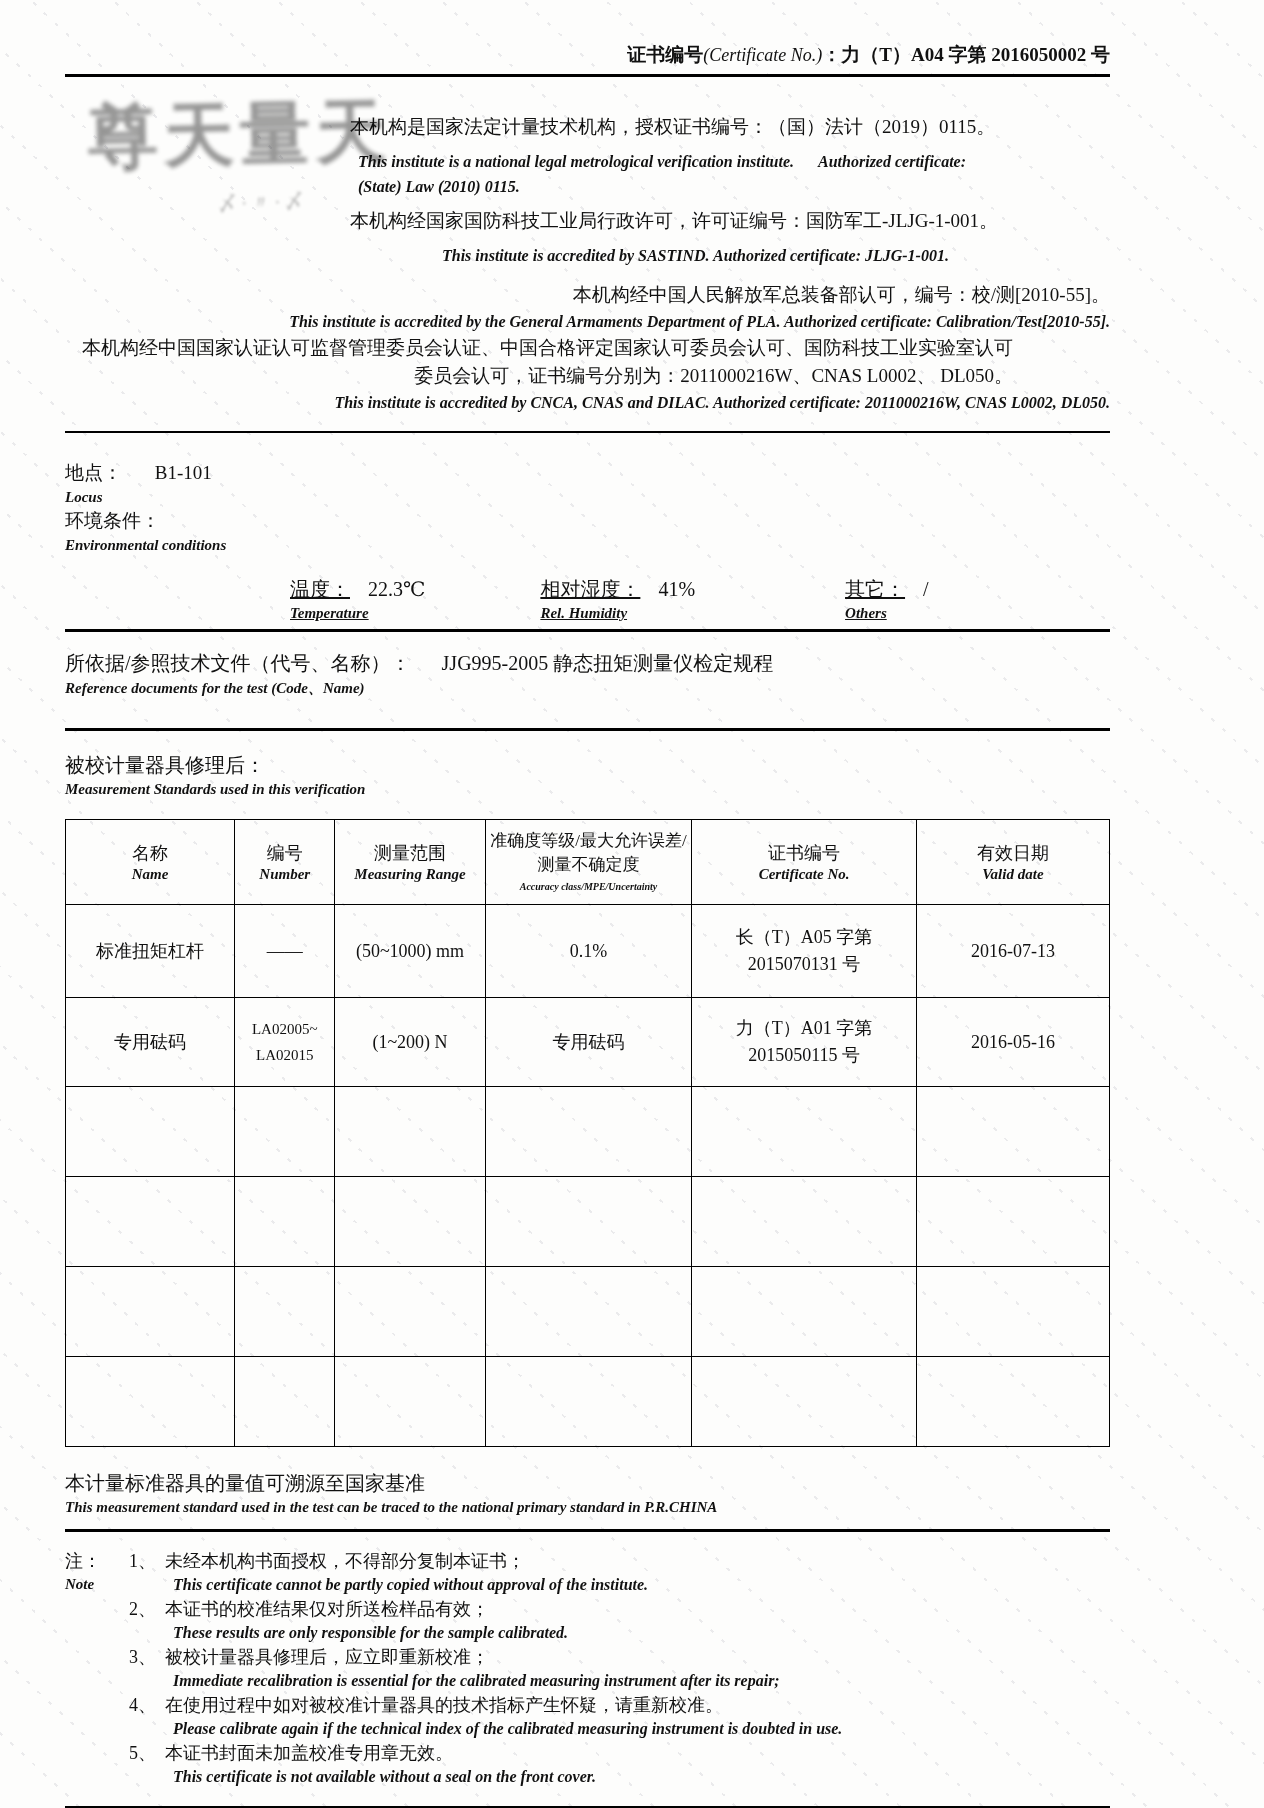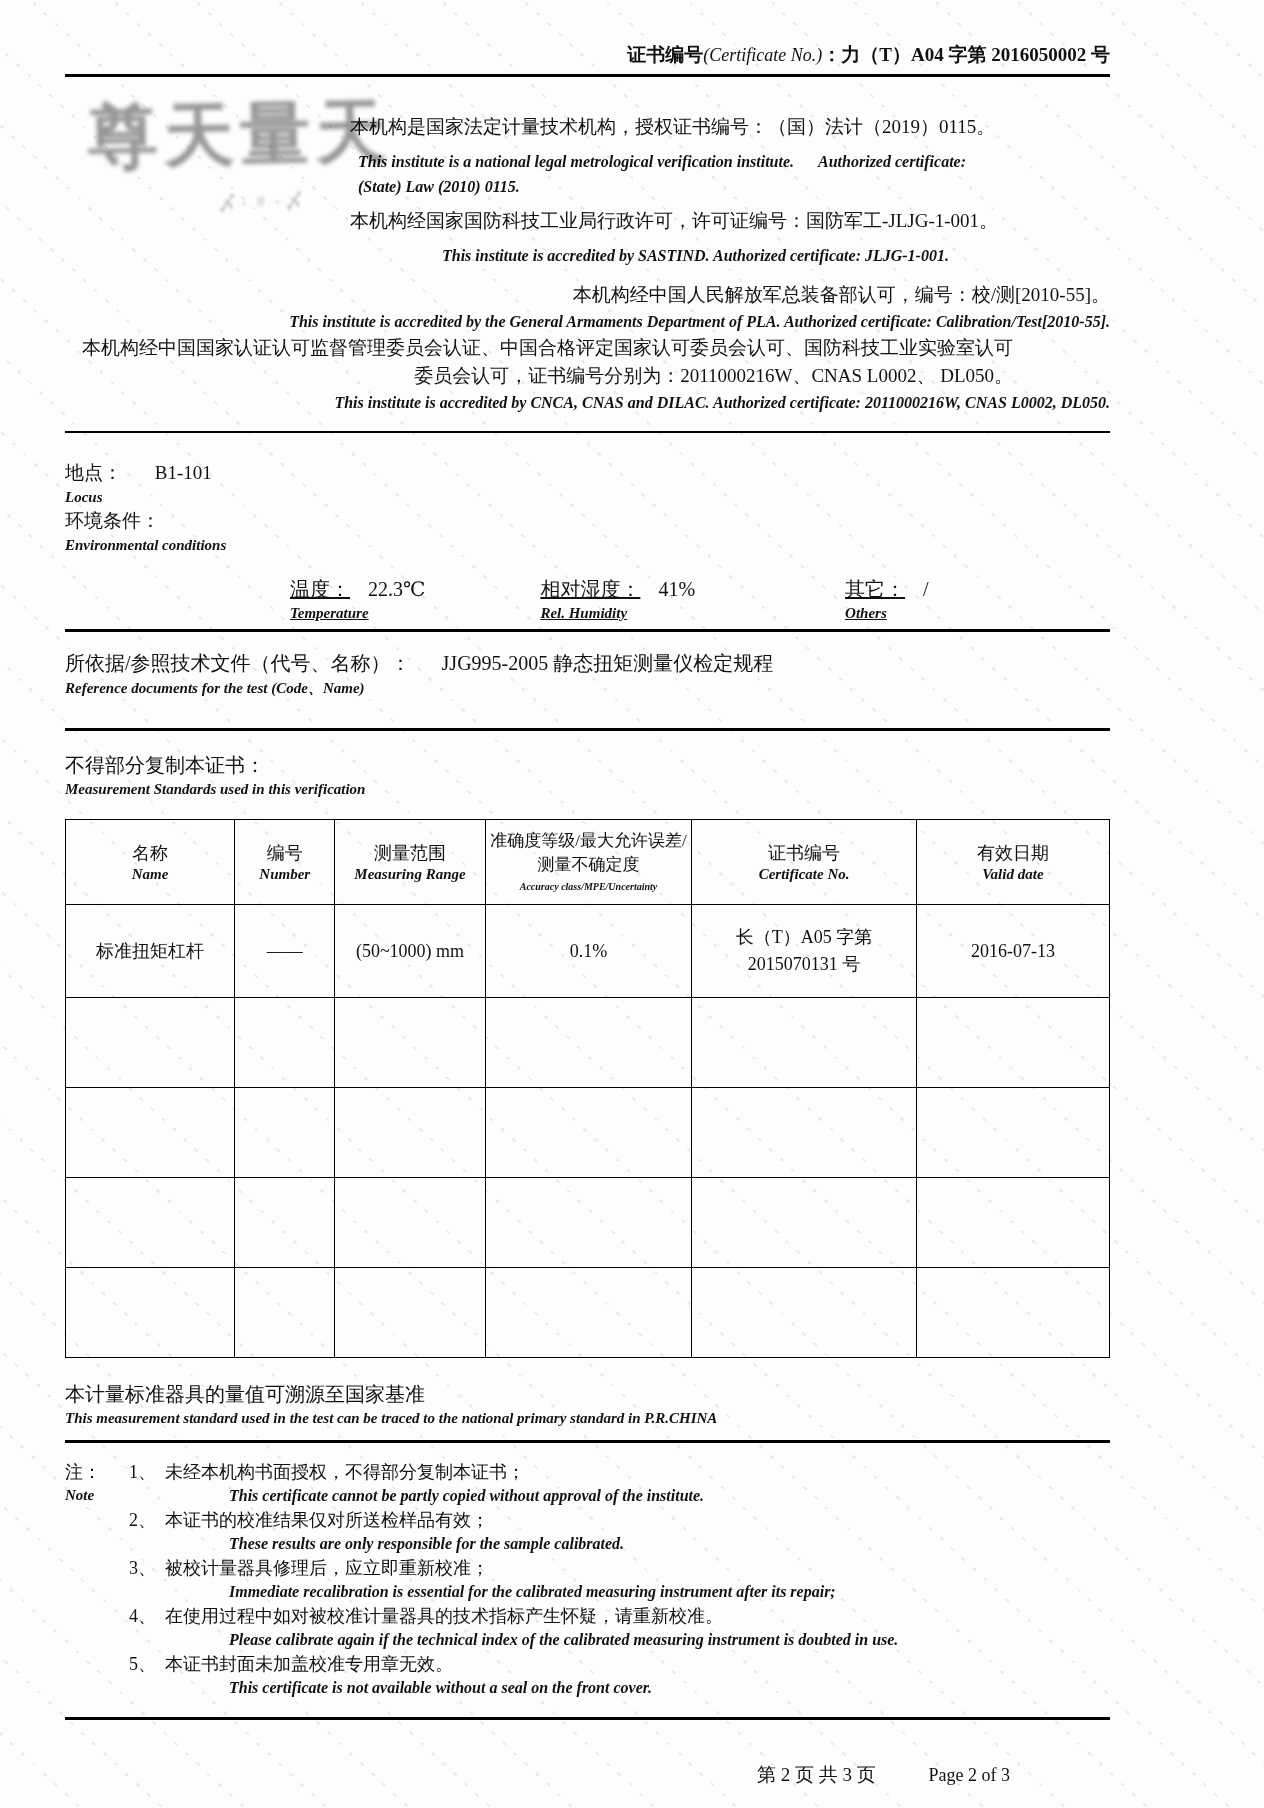--- a/index.html
+++ b/index.html
@@ -96,21 +96,21 @@
   .trace-block .zh{font-size:20px;}
   .rule-5{margin-top:12px;}
 
   
   .notes{display:flex;margin-top:16px;}
   .notes .note-label{width:64px;flex:none;}
   .notes .note-label .zh{font-size:18px;line-height:26px;}
   .note-items{flex:1;}
   .note-item .zh{font-size:18px;line-height:26px;}
   .note-item .num{display:inline-block;width:36px;}
-  .note-item .en{display:block;margin-left:100px;line-height:22px;}
+  .note-item .en{display:block;margin-left:44px;line-height:22px;}
   .note-item .zhline{display:block;margin-left:0;}
   .rule-6{margin-top:18px;}
 
   
   .footer{margin-top:42px;text-align:right;font-size:19px;white-space:nowrap;padding-right:100px;}
   .footer .fen{font-weight:400;font-style:normal;margin-left:48px;font-size:18px;}
 </style>
 </head>
 <body>
 
@@ -176,21 +176,21 @@
       <div class="zh ref-line" style="font-size:20px;line-height:30px;">
         <span>所依据/参照技术文件（代号、名称）：</span>
         <span class="val">JJG995-2005 静态扭矩测量仪检定规程</span>
       </div>
       <div class="en-sub">Reference documents for the test (Code、Name)</div>
     </div>
 
     <hr class="rule rule-4">
 
     <div class="std-block">
-      <div class="zh" style="font-size:20px;">不得部分复制本证书：</div>
+      <div class="zh" style="font-size:20px;">被校计量器具修理后：</div>
       <div class="en-sub">Measurement Standards used in this verification</div>
     </div>
 
     <table class="std">
       <colgroup>
         <col class="c1">
           <col class="c2">
           <col class="c3">
           <col class="c4">
           <col class="c5">
@@ -238,20 +238,42 @@
               <div class="cell-zh">0.1%</div>
             </td>
         <td>
               <div class="cell-zh">长（T）A05 字第</div>
               <div class="cell-zh">2015070131 号</div>
             </td>
         <td>
               <div class="cell-zh">2016-07-13</div>
             </td>
       </tr>
+      <tr class="r2">
+        <td>
+              <div class="cell-zh">专用砝码</div>
+            </td>
+        <td>
+              <div class="cell-sm">LA02005~</div>
+              <div class="cell-sm">LA02015</div>
+            </td>
+        <td>
+              <div class="cell-zh">(1~200) N</div>
+            </td>
+        <td>
+              <div class="cell-zh">专用砝码</div>
+            </td>
+        <td>
+              <div class="cell-zh">力（T）A01 字第</div>
+              <div class="cell-zh">2015050115 号</div>
+            </td>
+        <td>
+              <div class="cell-zh">2016-05-16</div>
+            </td>
+      </tr>
       <tr class="empty">
             <td></td>
             <td></td>
             <td></td>
             <td></td>
             <td></td>
             <td></td>
           </tr>
       <tr class="empty">
             <td></td>

